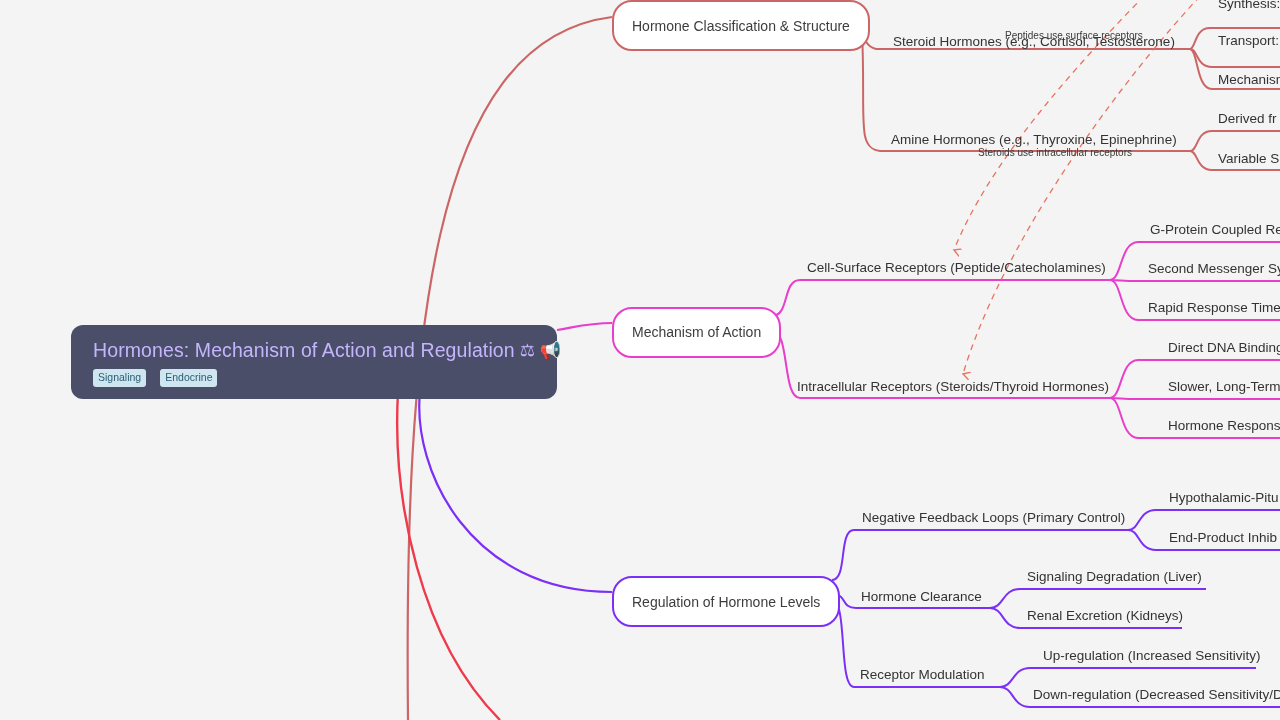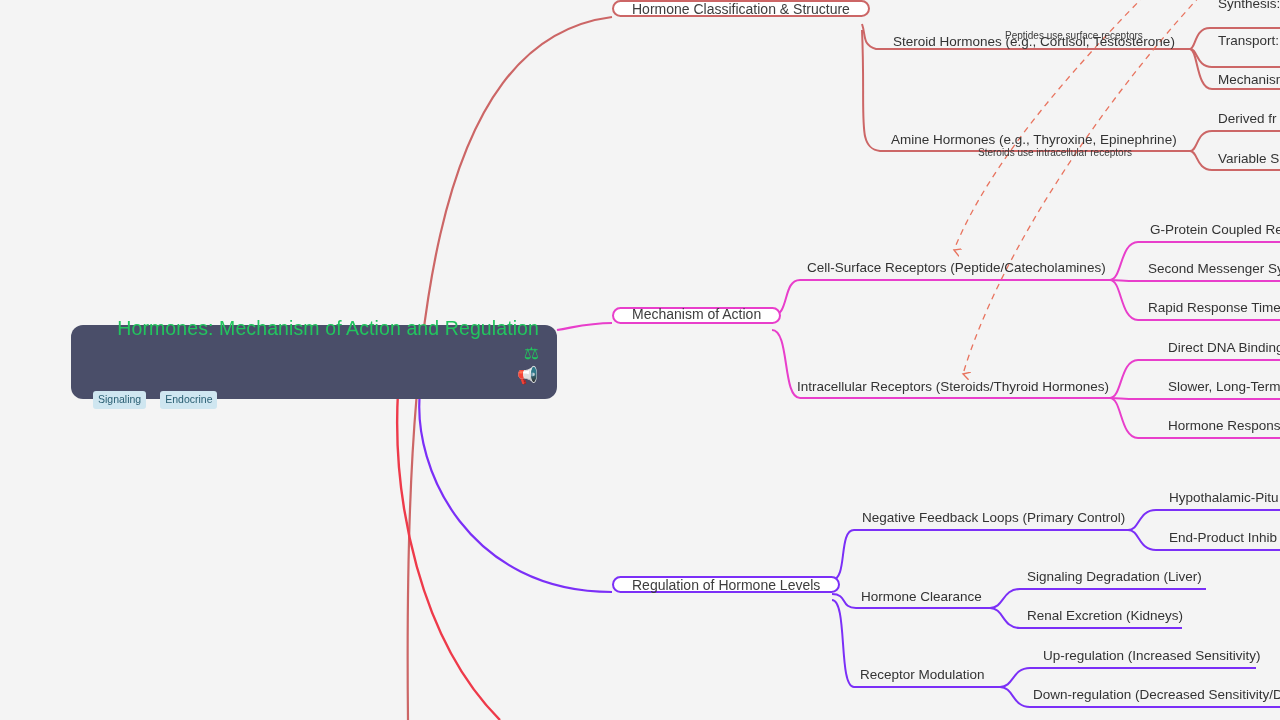--- a/index.html
+++ b/index.html
@@ -16,39 +16,39 @@
   
   .root-node{
     position:absolute; left:71px; top:325px;
     width:486px; height:74px;
     background:#4a4e69; border-radius:12px;
     padding:12px 18px 10px 22px;
     display:flex; flex-direction:column; justify-content:center;
     z-index:5;
   }
   .root-title{
-    color:#22c55e; font-size:19.5px; font-weight:400;
+    color:#c4b5fd; font-size:19.5px; font-weight:400;
     letter-spacing:.1px; white-space:nowrap;
-    display:flex; align-items:flex-end; gap:5px;flex-direction:column;
+    display:flex; align-items:center; gap:5px;
   }
   .root-emoji{ font-size:17px; line-height:1; }
   .root-tags{ display:flex; gap:14px; margin-top:7px; }
   .tag{
     background:#cfe6f0; color:#2a5f73;
     font-size:10.5px; line-height:1;
     padding:3px 5px 4px; border-radius:3px;
     white-space:nowrap;
   }
 
   
   .pill{
     position:absolute; background:#ffffff;
     border:2.2px solid #cc6666; border-radius:20px;
-    height:17px; display:flex; align-items:center;
-    padding:0 18px; white-space:nowrap; z-index:4;
+    height:51px; display:flex; align-items:center;
+    padding:16px 18px; white-space:nowrap; z-index:4;
     font-size:14px; color:#3d3d3d;
   }
   .pill.magenta{ border-color:#e83ecb;align-items:flex-end; }
   .pill.purple { border-color:#7b2ff7; }
 
   
   .lbl{
     position:absolute; white-space:nowrap; z-index:3;
     color:#333333; font-size:13.5px; line-height:1;
   }

